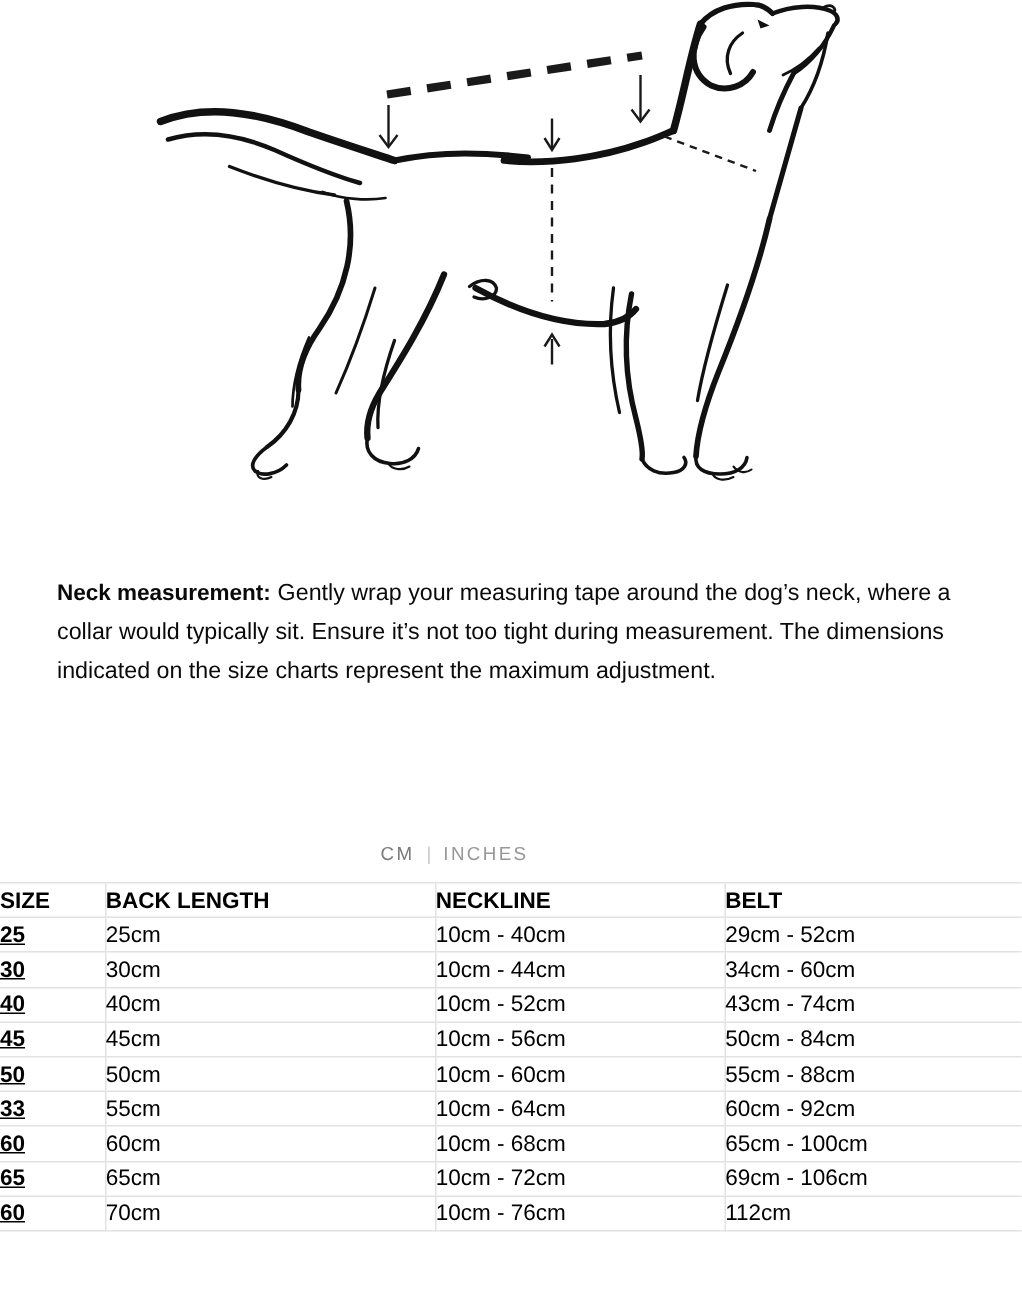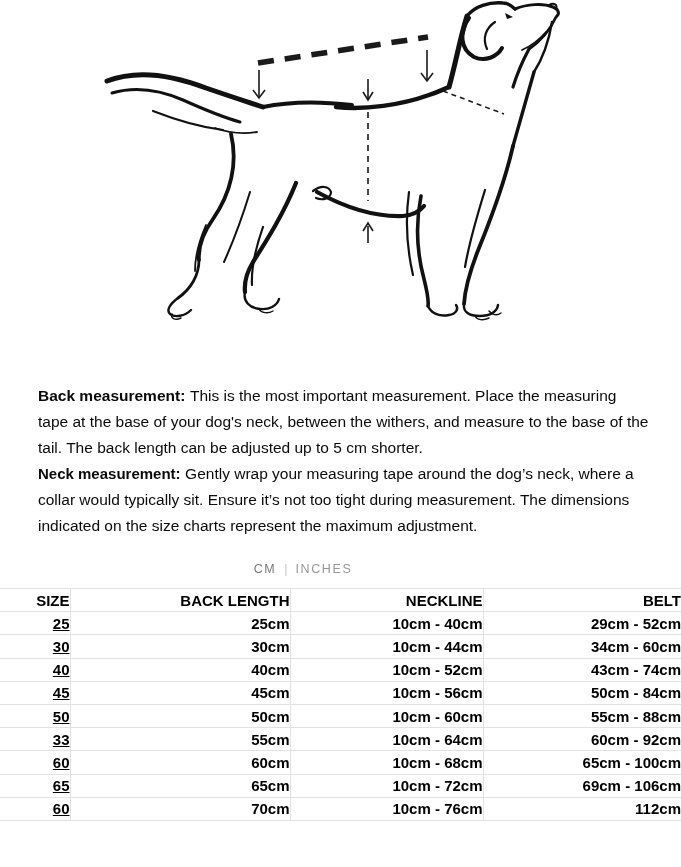--- a/index.html
+++ b/index.html
@@ -18,29 +18,29 @@
   .unit-toggle{
     position:absolute;top:562px;left:0;width:606px;text-align:center;
     font-size:12.5px;letter-spacing:1.6px;color:#8e8e8e;
   }
   .unit-toggle .cm{color:#7a7a7a;cursor:pointer;}
   .unit-toggle .inches{color:#979797;cursor:pointer;}
   .unit-toggle .sep{color:#c9c9c9;margin:0 8px;letter-spacing:0;}
   table.size-table{
     position:absolute;top:588px;left:0;width:681px;
     border-collapse:collapse;table-layout:fixed;
-    font-size:15px;text-align:right;border-top:1px solid #e2e2e2;
+    font-size:15px;text-align:left;border-top:1px solid #e2e2e2;
   }
   table.size-table col.c1{width:70px;}
   table.size-table col.c2{width:220px;}
   table.size-table col.c3{width:193px;}
   table.size-table col.c4{width:198px;}
   .size-table th,.size-table td{
     height:22.2px;padding:0;border-bottom:1px solid #e2e2e2;
-    font-weight:bold;vertical-align:middle;
+    font-weight:normal;vertical-align:middle;
   }
   .size-table th{font-weight:bold;}
   .size-table th:not(:last-child),.size-table td:not(:last-child){border-right:1px solid #e2e2e2;}
   .size-table td:first-child{font-weight:bold;text-decoration:underline;}
   svg .dog{stroke:#111;fill:none;stroke-linecap:round;stroke-linejoin:round;}
   svg .ann{stroke:#1a1a1a;fill:none;stroke-linecap:butt;}
 </style>
 </head>
 <body>
 
@@ -123,21 +123,20 @@
       </g>
     </g>
 
     <g class="ann">
       <path d="M443,91 L504,114" stroke-width="1.6" stroke-dasharray="5 4"></path>
     </g>
   </svg>
 </div>
 
 <div class="text-block">
-  <p><span class="measure-label">Back measurement:</span><span>This is the most important measurement. Place the measuring tape at the base of your dog's neck, between the withers, and measure to the base of the tail. The back length can be adjusted up to 5 cm shorter.</span></p>
   <p><span class="measure-label neck-label">Neck measurement:</span><span>Gently wrap your measuring tape around the dog’s neck, where a collar would typically sit. Ensure it’s not too tight during measurement. The dimensions indicated on the size charts represent the maximum adjustment.</span></p>
 </div>
 
 <div class="unit-toggle">
   <span class="cm">CM</span><span class="sep">|</span><span class="inches">INCHES</span>
 </div>
 
 <table class="size-table">
   <colgroup>
       <col class="c1">

